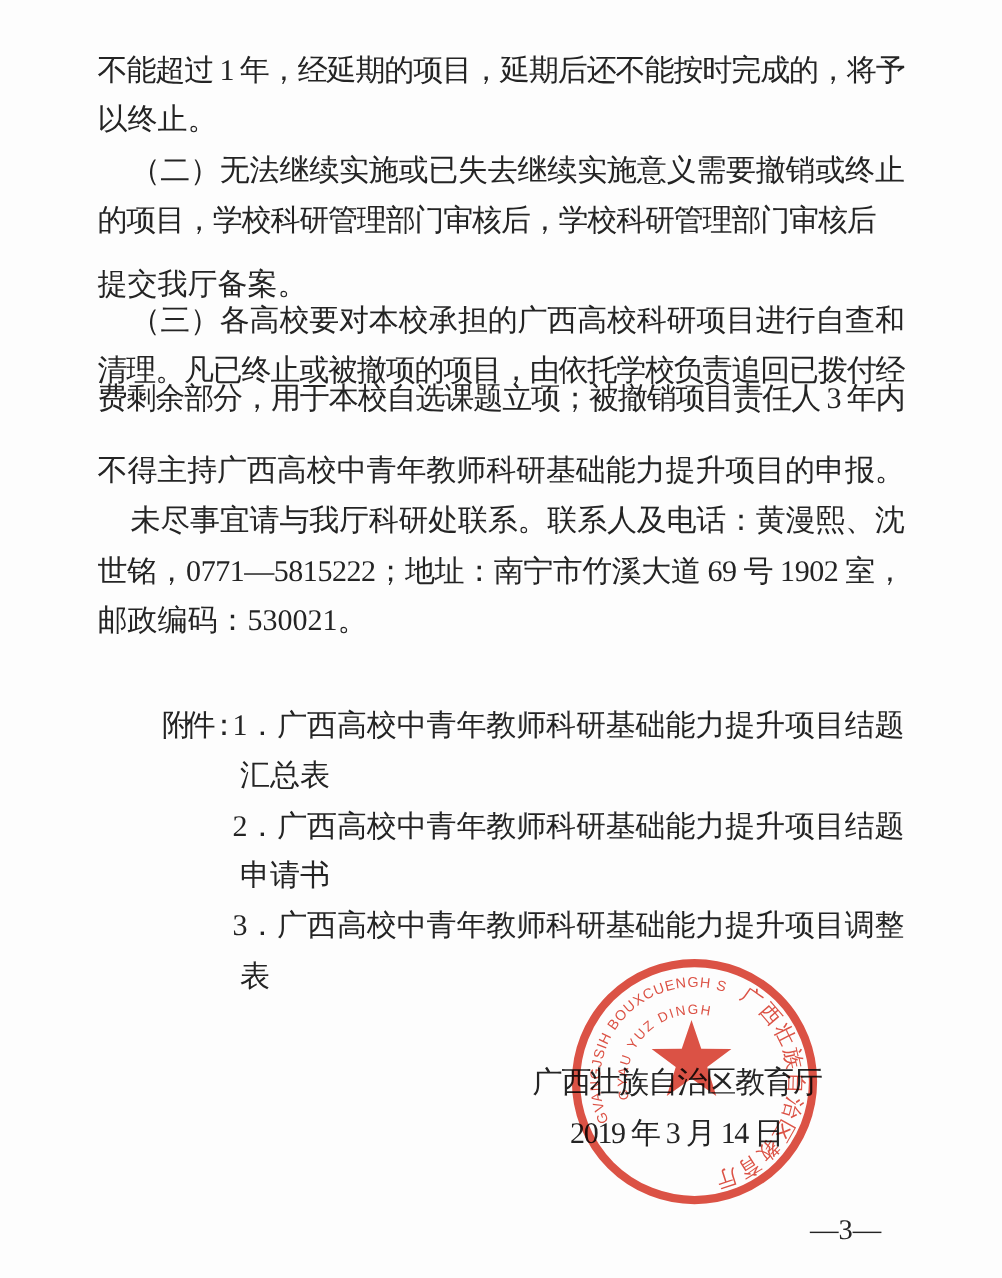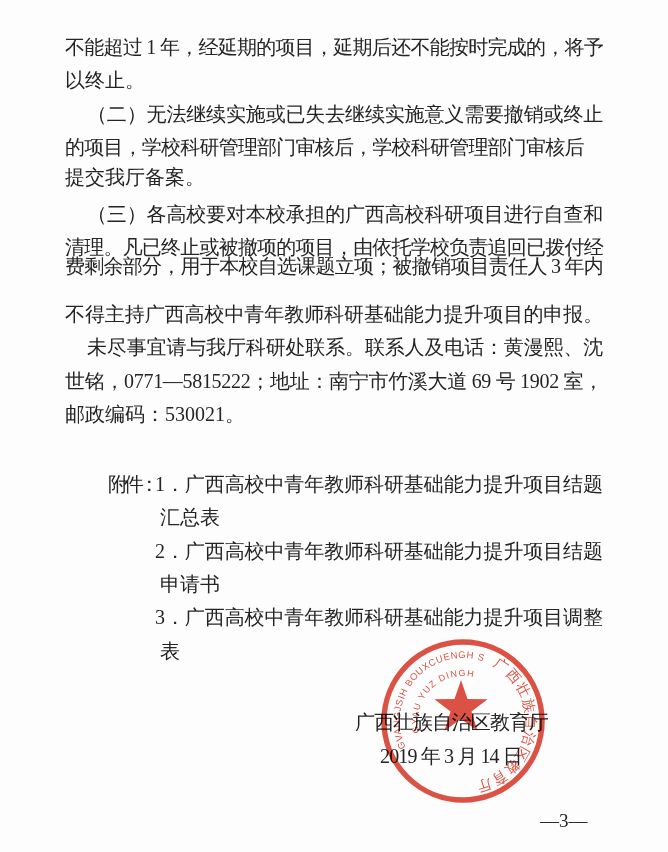--- a/index.html
+++ b/index.html
@@ -33,21 +33,21 @@
 </head>
 <body>
 
 <div class="page">
 
   <div id="lines-layer">
       <div class="tline" style="left: 65px; top: 35px; letter-spacing: -0.73px;">不能超过 1 年，经延期的项目，延期后还不能按时完成的，将予</div>
       <div class="tline" style="left: 65px; top: 68px;">以终止。</div>
       <div class="tline" style="left: 87px; top: 102px; letter-spacing: -0.15px;">（二）无法继续实施或已失去继续实施意义需要撤销或终止</div>
       <div class="tline" style="left: 65px; top: 135px; letter-spacing: -0.79px;">的项目，学校科研管理部门审核后，学校科研管理部门审核后</div>
-      <div class="tline" style="left: 65px; top: 165px; text-align: center;">提交我厅备案。</div>
+      <div class="tline" style="left: 65px; top: 178px; text-align: center;">提交我厅备案。</div>
       <div class="tline" style="left: 87px; top: 202px; letter-spacing: -0.15px;">（三）各高校要对本校承担的广西高校科研项目进行自查和</div>
       <div class="tline" style="left: 65px; top: 235px; letter-spacing: -0.79px;">清理。凡已终止或被撤项的项目，由依托学校负责追回已拨付经</div>
       <div class="tline" style="left: 65px; top: 254px; letter-spacing: -0.73px;">费剩余部分，用于本校自选课题立项；被撤销项目责任人 3 年内</div>
       <div class="tline" style="left: 65px; top: 302px; letter-spacing: -0.07px;">不得主持广西高校中青年教师科研基础能力提升项目的申报。</div>
       <div class="tline" style="left: 87px; top: 335px; letter-spacing: -0.15px;">未尽事宜请与我厅科研处联系。联系人及电话：黄漫熙、沈</div>
       <div class="tline" style="left: 65px; top: 369px; letter-spacing: -0.31px;">世铭，0771—5815222；地址：南宁市竹溪大道 69 号 1902 室，</div>
       <div class="tline" style="left: 65px; top: 402px;">邮政编码：530021。</div>
       <div class="tline" style="left: 108px; top: 472px; letter-spacing: -4.33px;">附件：</div>
       <div class="tline" style="left: 155px; top: 472px; letter-spacing: -0.09px;">1．广西高校中青年教师科研基础能力提升项目结题</div>
       <div class="tline" style="left: 160px; top: 505px;">汇总表</div>

